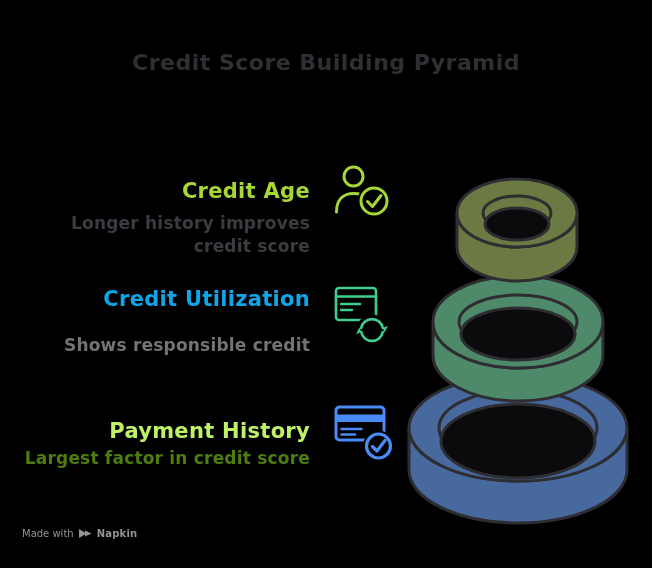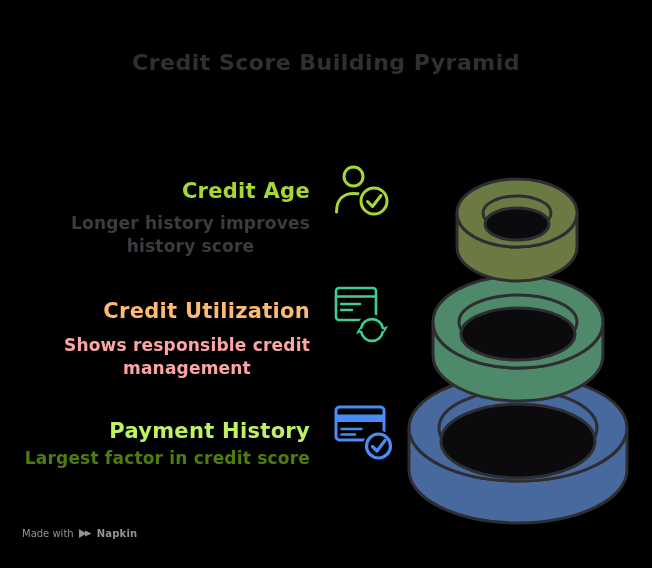--- a/index.html
+++ b/index.html
@@ -10,57 +10,56 @@
   }
   .title{
     position:absolute;top:50px;left:0;width:100%;
     text-align:center;font-size:22px;font-weight:bold;letter-spacing:.5px;
   }
   .level-heading{
     position:absolute;right:342px;white-space:nowrap;
     font-size:21px;font-weight:bold;letter-spacing:.3px;
   }
   .level-desc{
-    position:absolute;right:342px;text-align:center;white-space:nowrap;
+    position:absolute;right:342px;text-align:right;white-space:nowrap;
     font-size:17px;font-weight:bold;line-height:23px;letter-spacing:.2px;
   }
   .icon{position:absolute;}
   #pyramid{position:absolute;left:0;top:0;}
   .watermark{
     position:absolute;left:22px;top:528px;
     display:flex;align-items:center;gap:5px;font-size:10px;
   }
   .watermark .brand{font-weight:bold;letter-spacing:.2px;text-align:center;}
 </style>
 </head>
 <body>
 
 <div id="canvas">
 
   <div class="title" style="color: rgb(47, 47, 52);">Credit Score Building Pyramid</div>
 
   <div class="level-heading" style="top: 179px; color: rgb(166, 216, 53);">Credit Age</div>
   <div class="level-desc" style="top: 212px; color: rgb(59, 59, 66);">
     <div>Longer history improves</div>
-    <div>history score</div>
+    <div>credit score</div>
   </div>
   <svg class="icon" style="left:333px;top:163px" width="60" height="54" viewBox="0 0 60 54">
     <g fill="none" stroke-width="3" stroke-linecap="round" stroke-linejoin="round" stroke="#a6d835" style="color: rgb(166, 216, 53);">
       <circle cx="20.5" cy="13.5" r="9.5"></circle>
       <path d="M3.5 49 C3.5 36 11 30.5 20.5 30.5 C27 30.5 31.5 32.5 35 36"></path>
       <circle cx="41" cy="38" r="16.5" fill="#000" stroke="none"></circle>
       <circle cx="41" cy="38" r="13"></circle>
       <path d="M34.5 38.5 L39.5 43.5 L48 32.5"></path>
     </g>
   </svg>
 
-  <div class="level-heading" style="top: 299px; color: #fdba74;">Credit Utilization</div>
-  <div class="level-desc" style="top: 334px; color: #fca5a5;">
+  <div class="level-heading" style="top: 287px; color: #0ea5e9;">Credit Utilization</div>
+  <div class="level-desc" style="top: 334px; color: #737373;">
     <div>Shows responsible credit</div>
-    <div>management</div>
   </div>
   <svg class="icon" style="left:333px;top:286px" width="58" height="58" viewBox="0 0 58 58">
     <g fill="none" stroke-width="2.6" stroke-linecap="round" stroke-linejoin="round" stroke="#3ecf8e" style="color: rgb(62, 207, 142);">
       <rect x="3" y="2" width="40" height="32" rx="3"></rect>
       <path d="M3 10.5 H43"></path>
       <path d="M8 18 H27" stroke-width="2.4"></path>
       <path d="M8 24 H19" stroke-width="2.4"></path>
       <circle cx="39" cy="44" r="15.5" fill="#000" stroke="none"></circle>
       <path d="M28.2 42 A11 11 0 0 1 49.8 42"></path>
       <path d="M49.8 42 L55 39.8 L51.6 46.4 Z" fill="currentColor" stroke="none"></path>

